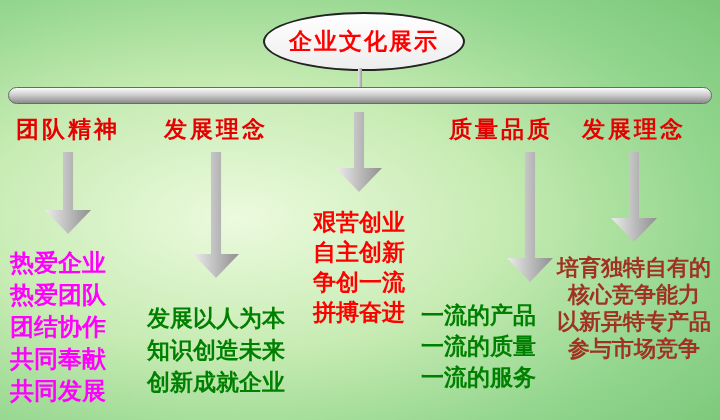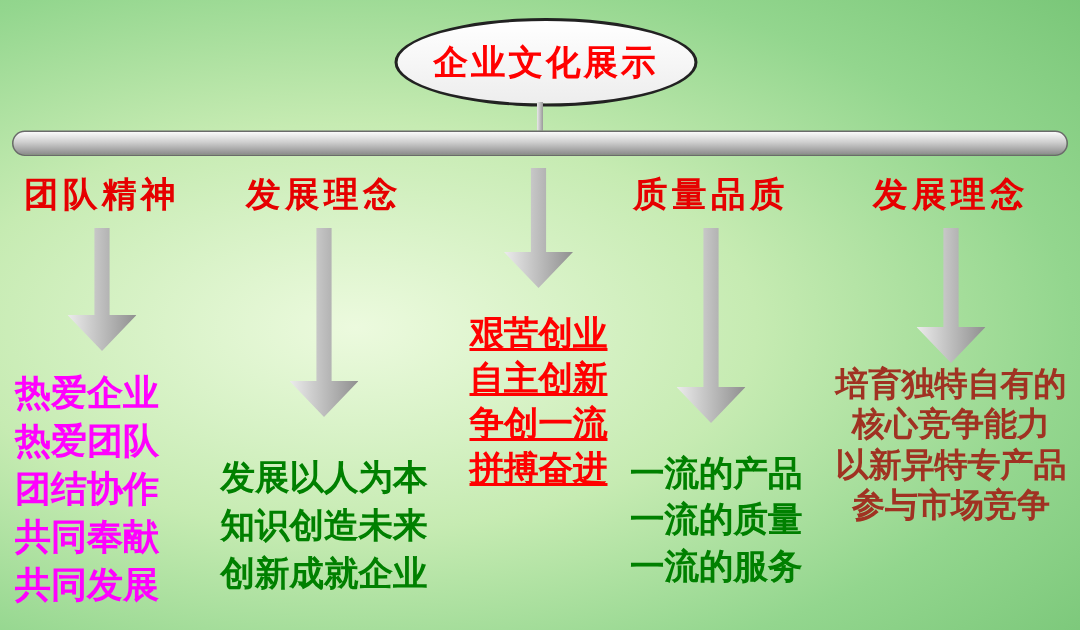--- a/index.html
+++ b/index.html
@@ -50,27 +50,27 @@
   .t1{font-size:24px;line-height:32px;margin-top:13px;align-self:flex-start;padding-left:6px;}
 
   .col2{left:140px;width:152px;}
   .a2{height:126px;}
   .t2{font-size:23px;line-height:32px;margin-top:25px;}
 
   .col3{left:296px;width:126px;}
   .a3{height:80px;}
   .t3{font-size:23px;line-height:30px;margin-top:16px;text-align:center;}
 
-  .col4{left:406px;width:136px;}
+  .col4{left:417px;width:136px;align-items:flex-end;}
   .a4{height:130px;}
   .t4{font-size:23px;line-height:31px;margin-top:18px;align-self:flex-start;padding-left:4px;}
 
   .col5{left:550px;width:168px;}
   .a5{height:90px;}
-  .t5{font-size:22px;line-height:27px;text-align:center;}
+  .t5{font-size:22px;line-height:27px;margin-top:12px;text-align:center;}
 </style>
 </head>
 <body>
 
 <div class="stage">
 
   <div class="ellipse">
     <span style="color: rgb(255, 0, 0);">企业文化展示</span>
   </div>
 
@@ -94,32 +94,32 @@
     <div class="arrow a2"></div>
     <div class="lines t2" style="color: rgb(0, 128, 0); font-family: Liberation Serif, serif;">
       <div>发展以人为本</div>
       <div>知识创造未来</div>
       <div>创新成就企业</div>
     </div>
   </div>
 
   <div class="col col3">
     <div class="arrow a3"></div>
-    <div class="lines t3" style="color: rgb(255, 0, 0); text-decoration: underline;">
+    <div class="lines t3" style="color: rgb(255, 0, 0);">
       <div>艰苦创业</div>
       <div>自主创新</div>
       <div>争创一流</div>
       <div>拼搏奋进</div>
     </div>
   </div>
 
   <div class="col col4">
     <div class="hdr" style="color: rgb(230, 0, 0);">质量品质</div>
     <div class="arrow a4"></div>
-    <div class="lines t4" style="color: rgb(0, 128, 0); margin-left: 10px;">
+    <div class="lines t4" style="color: rgb(0, 128, 0);">
       <div>一流的产品</div>
       <div>一流的质量</div>
       <div>一流的服务</div>
     </div>
   </div>
 
   <div class="col col5">
     <div class="hdr" style="color: rgb(230, 0, 0);">发展理念</div>
     <div class="arrow a5"></div>
     <div class="lines t5" style="color: rgb(160, 50, 34);">

